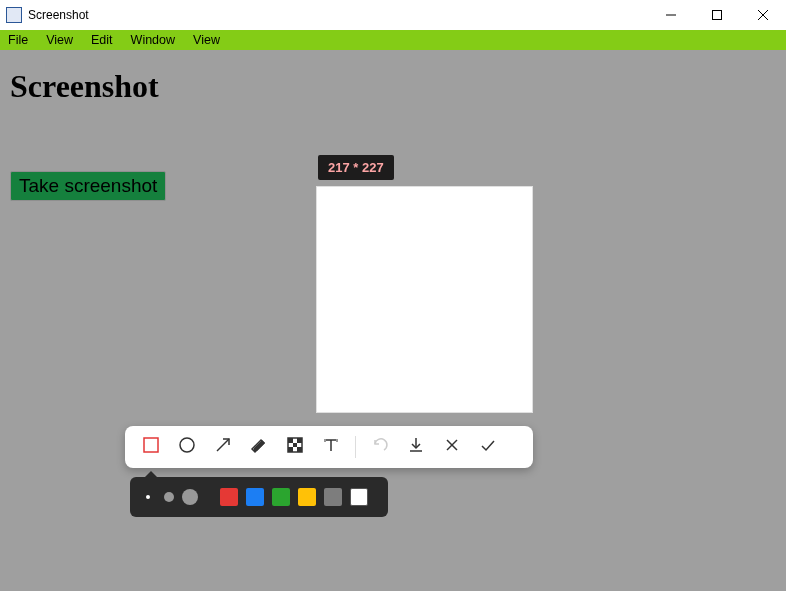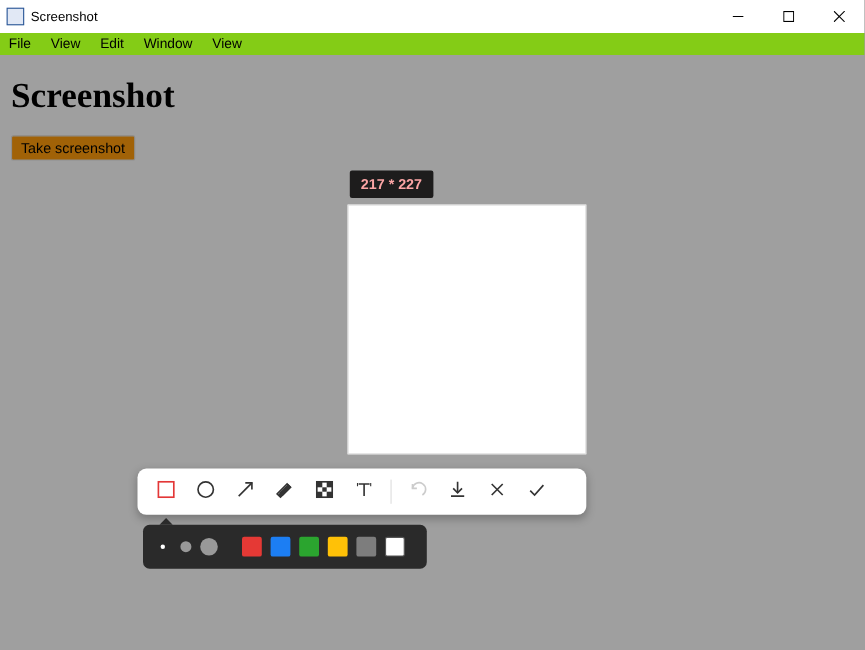--- a/index.html
+++ b/index.html
@@ -56,27 +56,28 @@
   }
   .page-heading {
     font-family: "Times New Roman", serif;
     font-weight:bold;
     font-size:32px;
     margin:18px 0 18px 10px;
     color:#000;
   }
   .take-btn {
     margin-left:10px;
-    font-size:13px;
+    font-size:19px;
     font-family: Arial, sans-serif;
     padding:3px 8px;
-    background:#a16207;
+    background:#15803d;
     border:1px solid #8f8f8f;
     border-radius:2px;
     cursor:pointer;
+    margin-top:48px;
   }
 
   
   .dim-badge {
     position:absolute;
     left:318px; top:87px;
     background:#1d1c1c;
     color:#fca5a5;
     font-size:13px;
     font-weight:bold;

